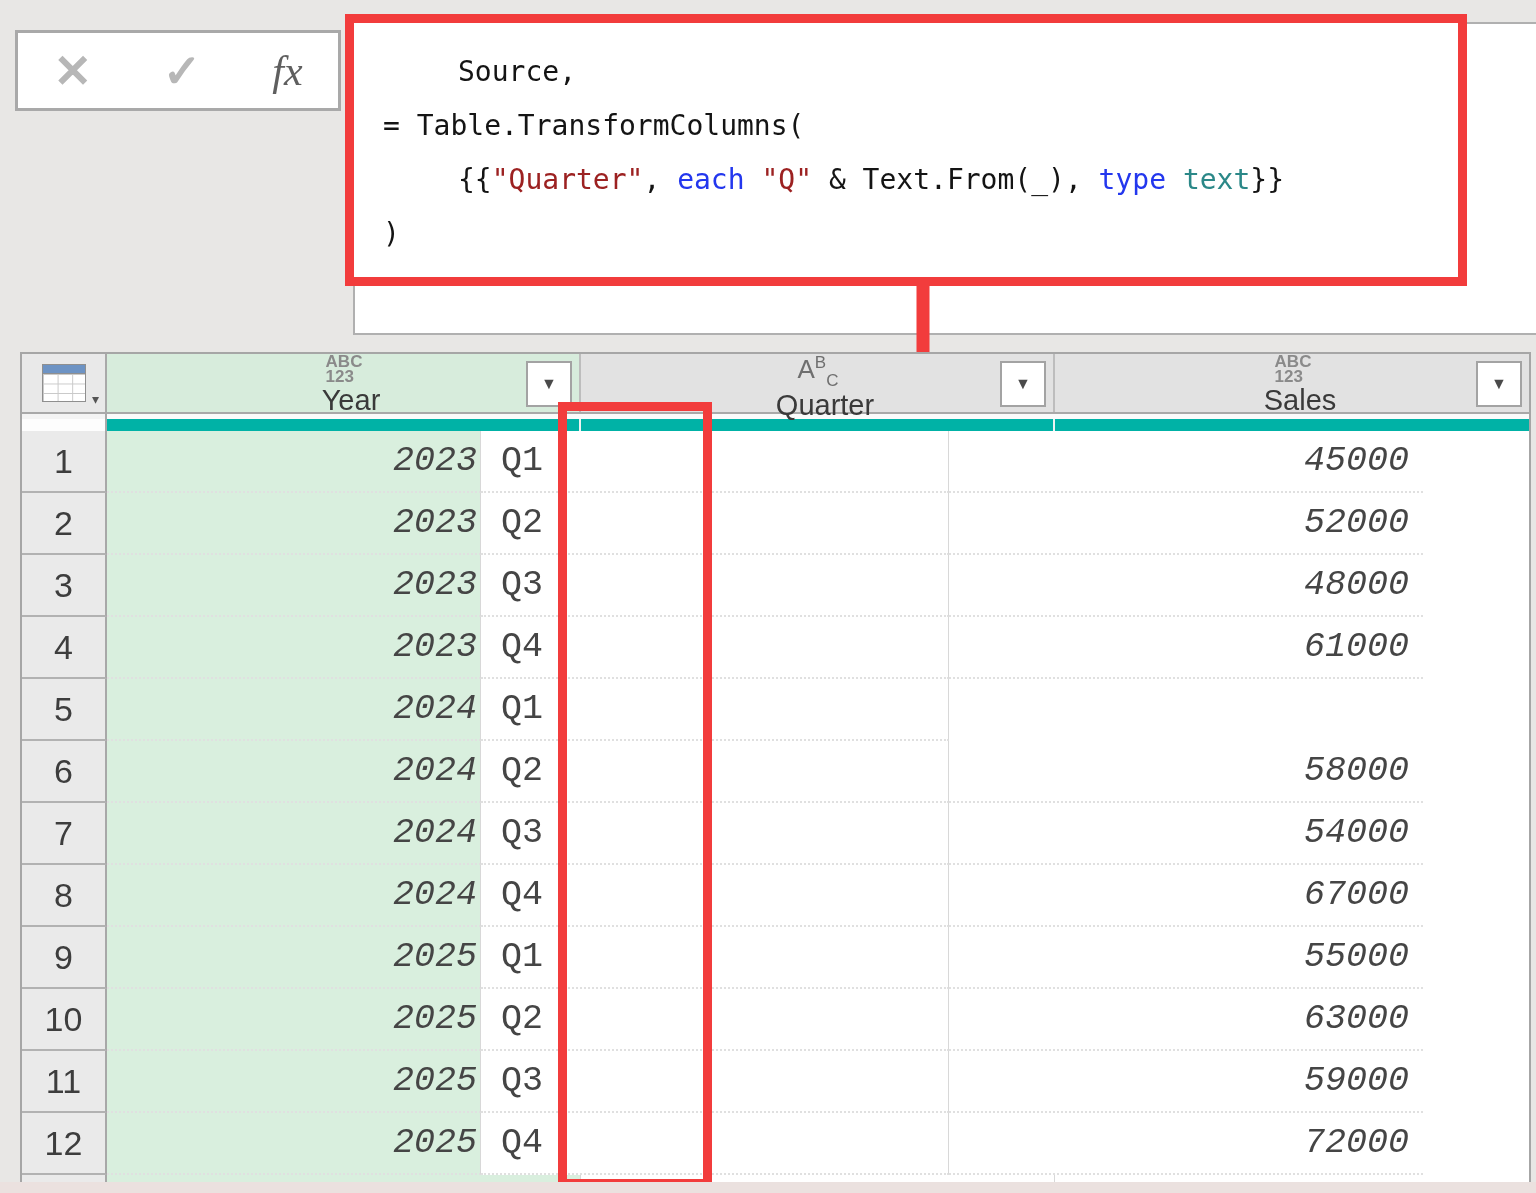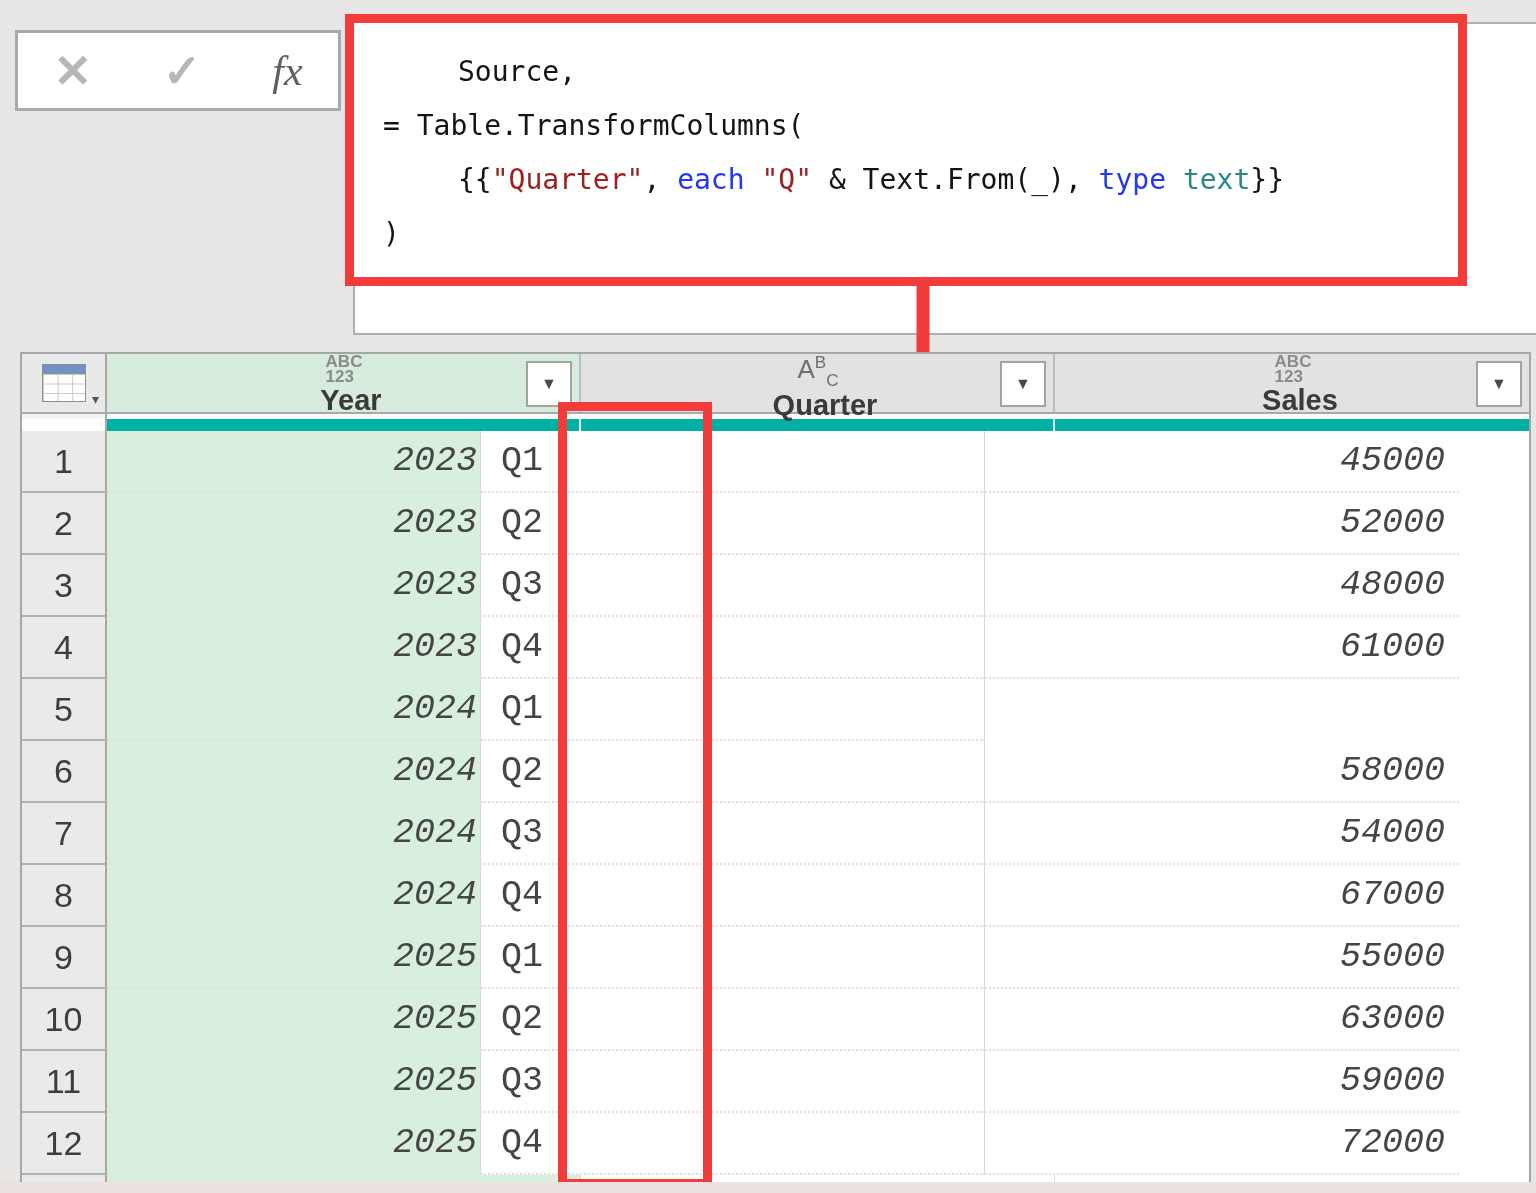--- a/index.html
+++ b/index.html
@@ -60,21 +60,21 @@
   .hdr.year  { width:474px; background:#d7ecdc; }
   .hdr.quarter { width:474px; }
   .hdr.sales { width:474px; border-right:none; }
   .type-icon-123 {
     color:#8a8a8a; font-weight:700; font-size:17px; line-height:15px;
     margin-right:14px; letter-spacing:0px; text-align:left;
   }
   .type-icon-abc { color:#6f6f6f; font-size:26px; margin-right:14px; line-height:1; }
   .type-icon-abc sup { font-size:17px; vertical-align:10px; }
   .type-icon-abc sub { font-size:17px; vertical-align:-8px; }
-  .hdr-title { font-weight:700; font-size:29px; color:#3a3a3a; }
+  .hdr-title { font-weight:400; font-size:29px; color:#3a3a3a; }
   .dropdown-btn {
     position:absolute; right:7px; top:7px; width:46px; height:46px;
     background:#ffffff; border:2px solid #a3a3a3;
     display:flex; align-items:center; justify-content:center;
     font-size:16px; color:#4a4a4a;
   }
   .gap-row { display:flex; height:5px; background:#fbfbfb; }
   .gap-row .corner-spacer { width:85px; border-right:2px solid #a9a9a9; background:#f4f4f4; }
   .teal-row { display:flex; height:12px; background:#ffffff; }
   .teal-row .corner-spacer { width:85px; border-right:2px solid #a9a9a9; background:#fdfdfd; }
@@ -88,21 +88,21 @@
     border-right:2px solid #a8a8a8; border-bottom:2px solid #b2b2b2;
     display:flex; align-items:center; justify-content:center;
     font-size:34px; color:#3d3d3d;
   }
   .cell {
     border-right:1px solid #d8d8d8; border-bottom:2px dotted #e0e0e0;
     display:flex; align-items:center;
     font-family:"Liberation Mono", monospace; font-size:35px; color:#454545;
   }
   .cell.year { width:374px; background:#d9efde; justify-content:flex-end; font-style:italic; padding-right:3px; }
-  .cell.quarter { width:504px; padding-left:20px; }
+  .cell.quarter { width:468px; padding-left:20px; }
   .cell.sales { width:474px; justify-content:flex-end; font-style:italic; padding-right:14px; border-right:none; }
   .footer-row { display:flex; height:9px; background:#ffffff; }
   .footer-row .fnum { width:85px; background:#eaeaea; border-right:2px solid #a8a8a8; }
   .footer-row .fyear { width:474px; background:#d9efde; border-right:1px solid #d8d8d8; }
   .footer-row .fq { width:474px; border-right:1px solid #d8d8d8; }
   .footer-row .fs { width:474px; }
 
   .bottom-strip { position:absolute; left:0; top:1182px; width:1536px; height:11px; background:#ebe1df; }
 
   

